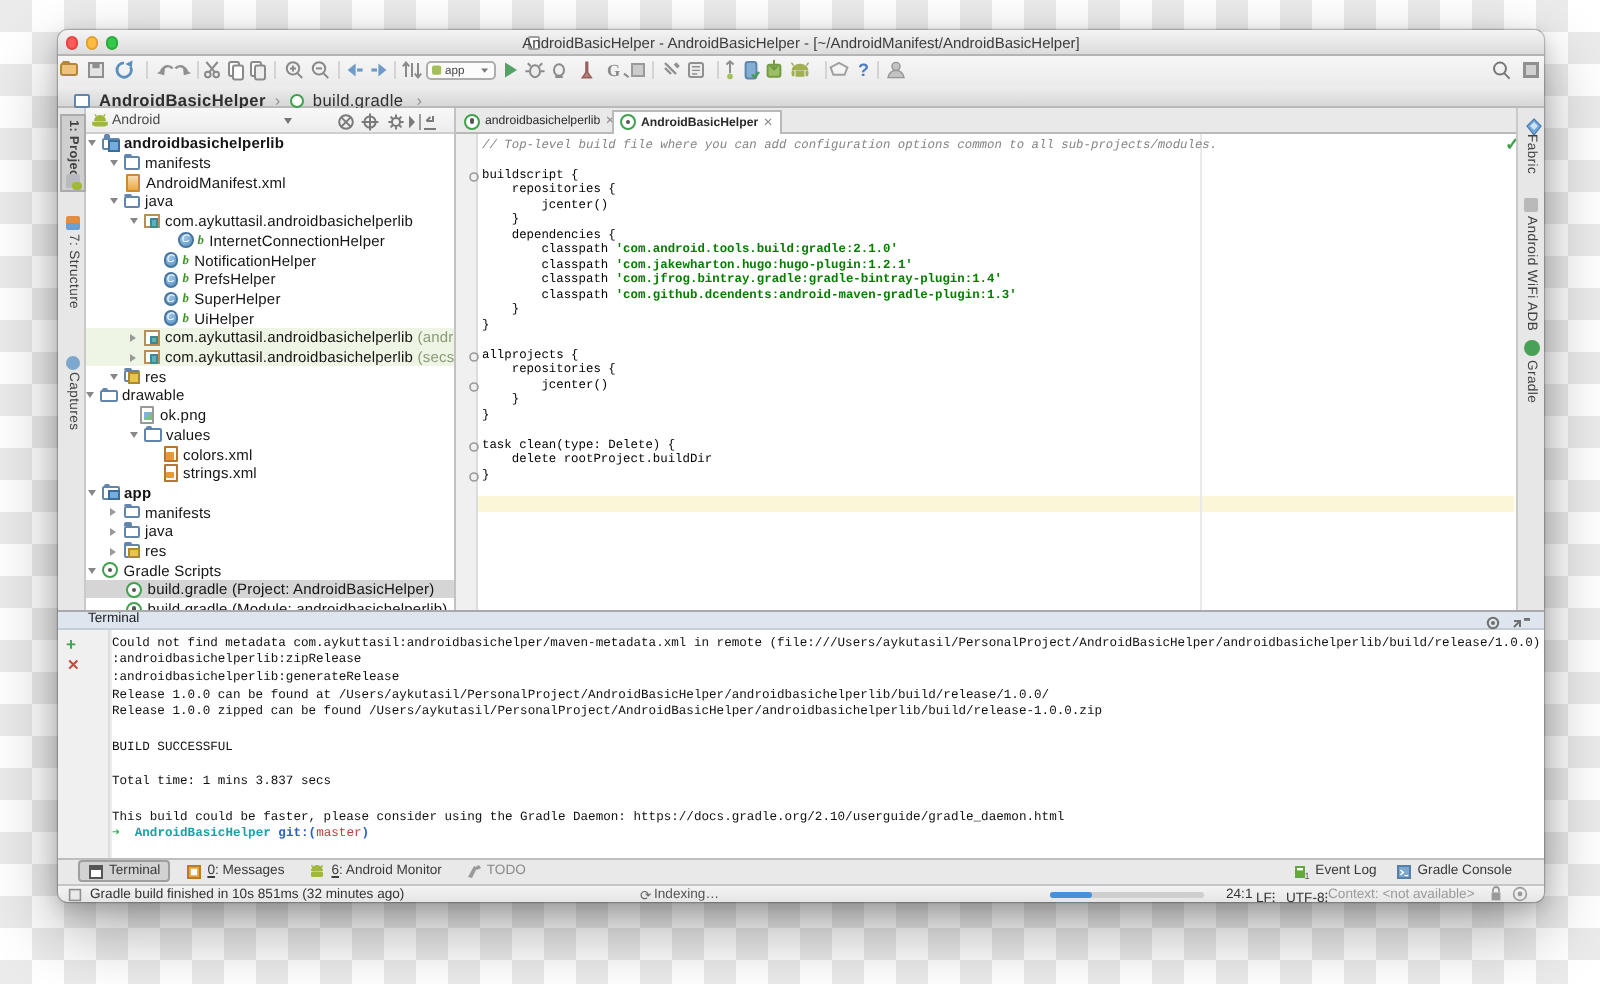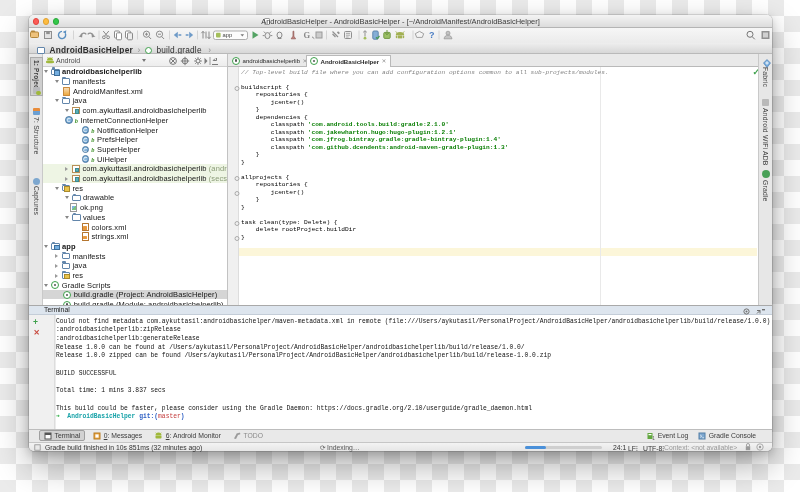--- a/index.html
+++ b/index.html
@@ -215,29 +215,29 @@
 <div class="sband" style="top:222.8px;height:9.7px"></div>
 <div class="row" style="top:0px;padding-left:1px">
         <i class="tri"></i>
         <i class="fold mod"></i>
         <b>androidbasichelperlib</b>
       </div>
 <div class="row" style="top:9.7px;padding-left:11.5px"><i class="tri"></i><i class="fold"></i>manifests</div>
 <div class="row" style="top:19.4px;padding-left:20px"><i class="doc ax"></i>AndroidManifest.xml</div>
 <div class="row" style="top:29.1px;padding-left:11.5px"><i class="tri"></i><i class="fold"></i>java</div>
 <div class="row" style="top:38.8px;padding-left:22px"><i class="tri"></i><i class="pkg"></i>com.aykuttasil.androidbasichelperlib</div>
-<div class="row" style="top:48.5px;padding-left:22px"><i class="cls">C</i><i class="bbadge">b</i>InternetConnectionHelper</div>
+<div class="row" style="top:48.5px;padding-left:46px"><i class="cls">C</i><i class="bbadge">b</i>InternetConnectionHelper</div>
 <div class="row" style="top:58.2px;padding-left:38.5px"><i class="cls">C</i><i class="bbadge">b</i>NotificationHelper</div>
 <div class="row" style="top:67.9px;padding-left:38.5px"><i class="cls">C</i><i class="bbadge">b</i>PrefsHelper</div>
 <div class="row" style="top:77.6px;padding-left:38.5px"><i class="cls">C</i><i class="bbadge">b</i>SuperHelper</div>
 <div class="row" style="top:87.3px;padding-left:38.5px"><i class="cls">C</i><i class="bbadge">b</i>UiHelper</div>
 <div class="row" style="top:97px;padding-left:22px"><i class="trir"></i><i class="pkg"></i>com.aykuttasil.androidbasichelperlib&nbsp;<span class="gsuf">(andro</span></div>
 <div class="row" style="top:106.7px;padding-left:22px"><i class="trir"></i><i class="pkg"></i>com.aykuttasil.androidbasichelperlib&nbsp;<span class="gsuf">(secs)</span></div>
 <div class="row" style="top:116.4px;padding-left:11.5px"><i class="tri"></i><i class="fold res"></i>res</div>
-<div class="row" style="top:126.1px;padding-left:22px"><i class="tri"></i><i class="fold"></i>drawable</div>
+<div class="row" style="top:126.1px;"><i class="tri"></i><i class="fold"></i>drawable</div>
 <div class="row" style="top:135.8px;padding-left:27px"><i class="doc img"></i>ok.png</div>
 <div class="row" style="top:145.5px;padding-left:22px"><i class="tri"></i><i class="fold"></i>values</div>
 <div class="row" style="top:164.9px;padding-left:38.5px"><i class="doc xml"></i>strings.xml</div>
 <div class="row" style="top:155.2px;padding-left:38.5px"><i class="doc xml"></i>colors.xml</div>
 <div class="row" style="top:174.6px;padding-left:1px">
         <i class="tri"></i>
         <i class="fold mod"></i>
         <b>app</b>
       </div>
 <div class="row" style="top:184.3px;padding-left:11.5px"><i class="trir"></i><i class="fold"></i>manifests</div>

